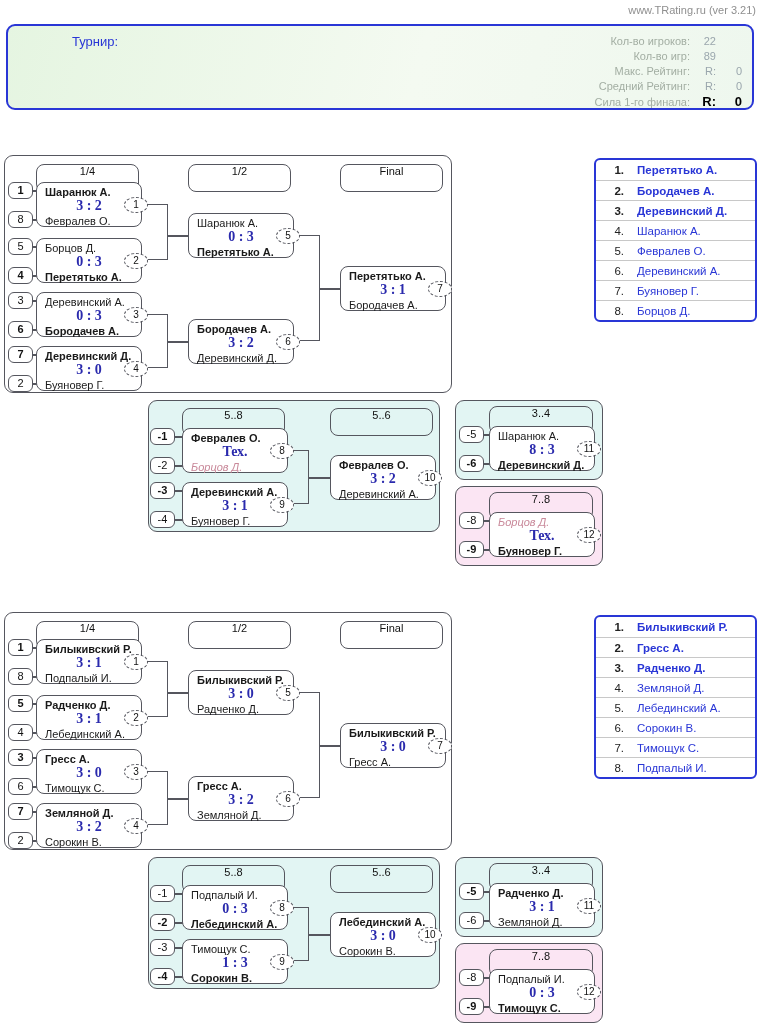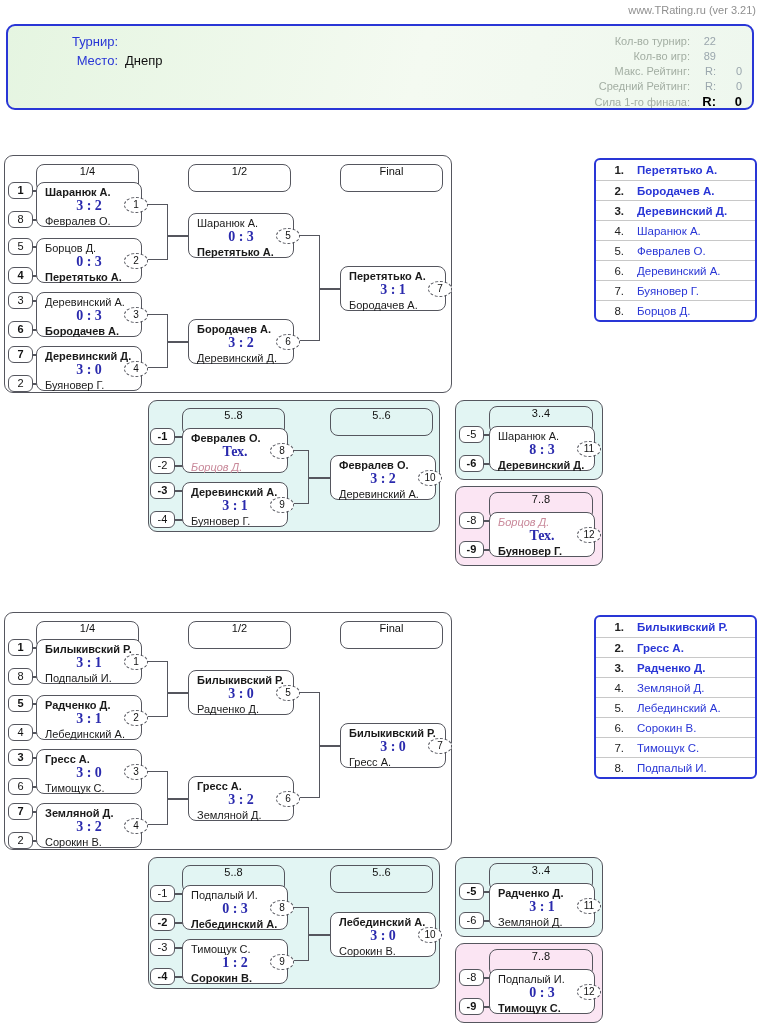--- a/index.html
+++ b/index.html
@@ -65,28 +65,24 @@
 
 <div class="page">
 
   <div class="watermark">www.TRating.ru (ver 3.21)</div>
 
   <div class="infobox">
     <div class="ifields">
       <div class="irow">
           <span class="ilabel">Турнир:</span>
         </div>
-      <div class="irow">
-          <span class="ilabel">Место:</span>
-          <span class="ivalue">Днепр</span>
-        </div>
     </div>
     <div class="istats">
       <div class="srow">
-          <span class="slabel">Кол-во турнир:</span>
+          <span class="slabel">Кол-во игроков:</span>
           <span class="smid">22</span>
           <span class="sval"></span>
         </div>
       <div class="srow">
           <span class="slabel">Кол-во игр:</span>
           <span class="smid">89</span>
           <span class="sval"></span>
         </div>
       <div class="srow">
           <span class="slabel">Макс. Рейтинг:</span>
@@ -403,21 +399,21 @@
     <div class="match" style="left:182px;top:300px">
       <div class="pname">Подпалый И.</div>
       <div class="pscore">0 : 3</div>
       <div class="pname w">Лебединский А.</div>
       <div class="mnum">8</div>
     </div>
     <div class="seed" style="left:150px;top:354px">-3</div>
     <div class="seed w" style="left:150px;top:383px">-4</div>
     <div class="match" style="left:182px;top:354px">
       <div class="pname">Тимощук С.</div>
-      <div class="pscore">1 : 2</div>
+      <div class="pscore">1 : 3</div>
       <div class="pname w">Сорокин В.</div>
       <div class="mnum">9</div>
     </div>
     <div class="match" style="left:330px;top:327px">
       <div class="pname w">Лебединский А.</div>
       <div class="pscore">3 : 0</div>
       <div class="pname">Сорокин В.</div>
       <div class="mnum">10</div>
     </div>
 

